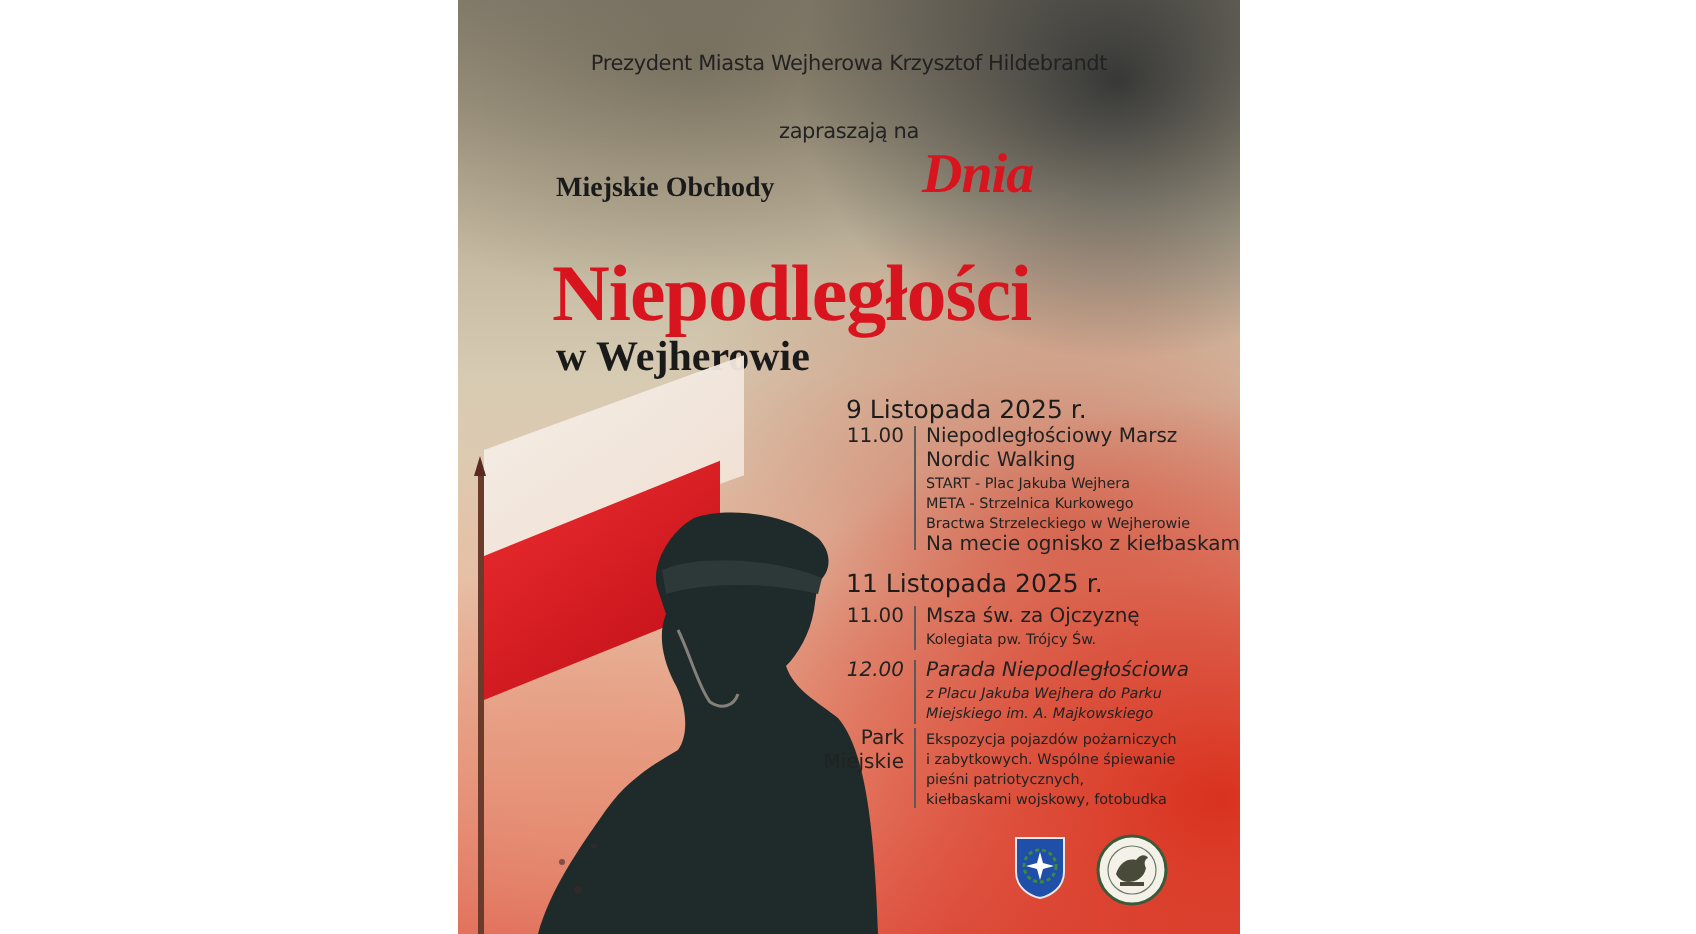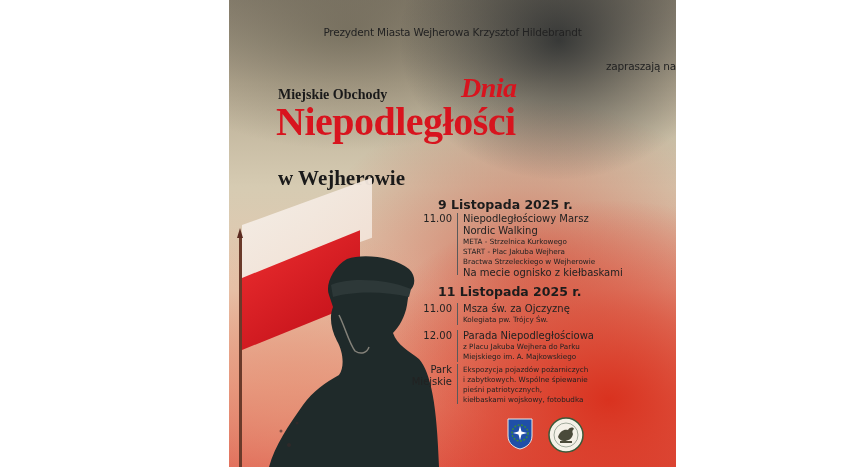--- a/index.html
+++ b/index.html
@@ -1,21 +1,21 @@
 <!DOCTYPE html>
 <html><head>
 <meta charset="utf-8">
 <style>
   html, body { margin: 0; padding: 0; }
   body {
     width: 848px; height: 467px; background: #ffffff; position: relative; overflow: hidden;
     font-family: "Liberation Sans", sans-serif;
   }
   .poster {
-    position: absolute; left: 229px; top: 0; width: 447px; height: 467px; overflow: hidden;
+    position: absolute; left: 229px; top: 0; width: 391px; height: 467px; overflow: hidden;
     background:
       radial-gradient(ellipse 160px 140px at 330px 40px, rgba(20,25,30,0.75), rgba(20,25,30,0) 100%),
       radial-gradient(ellipse 220px 120px at 120px 30px, rgba(90,85,70,0.55), rgba(90,85,70,0) 100%),
       radial-gradient(ellipse 260px 200px at 380px 400px, #d9321f 0%, rgba(217,50,31,0.6) 45%, rgba(217,50,31,0) 100%),
       radial-gradient(ellipse 220px 160px at 300px 260px, rgba(200,60,40,0.55), rgba(200,60,40,0) 100%),
       radial-gradient(ellipse 200px 180px at 60px 400px, rgba(230,150,120,0.6), rgba(230,150,120,0) 100%),
       linear-gradient(180deg, #8e8574 0%, #b9ad95 18%, #d6cbb2 40%, #e6c9b0 62%, #e79a82 82%, #e06050 100%);
   }
   .top-line {
     position: absolute; left: 0; width: 100%; text-align: center;
@@ -32,46 +32,46 @@
   .flagtip { position: absolute; left: 8px; top: 228px; width: 0; height: 0;
     border-left: 3.5px solid transparent; border-right: 3.5px solid transparent; border-bottom: 10px solid #5a2a20; }
   .flag-white { position: absolute; left: 13px; top: 225px; width: 130px; height: 60px;
     background: linear-gradient(160deg, #f4ece4, #f2e3d8); transform: skewY(-20deg); transform-origin: left top; opacity: 0.95; }
   .flag-red { position: absolute; left: 13px; top: 278px; width: 118px; height: 72px;
     background: linear-gradient(160deg, #e2272a, #c8141c); transform: skewY(-22deg); transform-origin: left top; }
   .soldier {
     position: absolute; left: 40px; top: 255px; width: 170px; height: 212px;
   }
   .event-date {
-    position: absolute; left: 209px; font-family: "DejaVu Sans", sans-serif; font-weight: bold;
+    position: absolute; left: 194px; font-family: "DejaVu Sans", sans-serif; font-weight: normal;
     color: #1c1c1c; font-size: 12.5px;
   }
   .ev-row { position: absolute; left: 178px; width: 215px; }
   .ev-time {
     position: absolute; left: 0; width: 45px; text-align: right;
     font-family: "DejaVu Sans", sans-serif; font-size: 10px; color: #222; line-height: 12px;
   }
   .ev-bar { position: absolute; left: 50px; width: 1px; background: #5a5a5a; }
   .ev-body { position: absolute; left: 56px; width: 160px; color: #222; font-family: "DejaVu Sans", sans-serif; }
   .ev-main { font-size: 10px; line-height: 12px; white-space: nowrap; }
   .ev-sub { font-size: 7.2px; line-height: 10px; white-space: nowrap; }
   .logo-coa { position: absolute; left: 278px; top: 418px; width: 26px; height: 32px; }
   .logo-seal { position: absolute; left: 319px; top: 417px; width: 36px; height: 36px; }
 </style>
 </head>
 <body>
 
 <div class="poster">
 
   <div class="top-line" style="top:26px;">Prezydent Miasta Wejherowa Krzysztof Hildebrandt</div>
-  <div class="top-line" style="top:60px;text-align:right;">zapraszają na</div>
+  <div class="top-line" style="top:60px;">zapraszają na</div>
 
   <div class="title-small" style="left:49px; top:87px; font-size:14px;">Miejskie Obchody</div>
   <div class="title-red" style="left:232px; top:72px; font-size:28px;font-style:italic;">Dnia</div>
-  <div class="title-red" style="left:47px; top:98px; font-size:40px;">Niepodległości</div>
+  <div class="title-red" style="left:47px; top:123px; font-size:40px;">Niepodległości</div>
   <div class="title-small" style="left:49px; top:166px; font-size:21px;">w Wejherowie</div>
 
   <div class="flag-white"></div>
   <div class="flag-red"></div>
   <div class="flagpole"></div>
   <div class="flagtip"></div>
 
   <svg class="soldier" viewBox="0 0 170 212">
     <path d="M78 4 C95 -2 125 2 140 14 C148 22 146 32 140 36 L138 50 C136 62 130 72 124 78 C128 90 140 96 150 104 C162 118 168 150 170 212 L0 212 C6 190 20 170 34 150 C44 136 56 128 70 120 C76 112 74 96 68 86 C62 74 60 62 64 52 L60 40 C56 30 64 12 78 4 Z" fill="#1f2a2a"></path>
     <path d="M62 30 C80 22 118 24 142 34 L140 42 C116 36 84 36 64 42 Z" fill="#2d3838"></path>
@@ -81,39 +81,39 @@
     <circle cx="28" cy="168" r="1.5" fill="#3a2a2a" opacity="0.6"></circle>
   </svg>
 
   <div class="event-date" style="top:197px;">9 Listopada 2025 r.</div>
   <div class="ev-row" style="top:213px; height:62px;">
     <div class="ev-time" style="top:0;">11.00</div>
     <div class="ev-bar" style="top:0; height:62px;"></div>
     <div class="ev-body" style="top:0;">
       <div class="ev-main">Niepodległościowy Marsz</div>
       <div class="ev-main">Nordic Walking</div>
+      <div class="ev-sub">START - Plac Jakuba Wejhera</div>
       <div class="ev-sub">META -  Strzelnica Kurkowego</div>
-      <div class="ev-sub">START - Plac Jakuba Wejhera</div>
       <div class="ev-sub">Bractwa Strzeleckiego w Wejherowie</div>
       <div class="ev-main">Na mecie ognisko z kiełbaskami</div>
     </div>
   </div>
 
   <div class="event-date" style="top:284px;">11 Listopada 2025 r.</div>
 
   <div class="ev-row" style="top:303px; height:22px;">
     <div class="ev-time" style="top:0;">11.00</div>
     <div class="ev-bar" style="top:0; height:22px;"></div>
     <div class="ev-body" style="top:0;">
       <div class="ev-main">Msza św. za Ojczyznę</div>
       <div class="ev-sub">Kolegiata pw. Trójcy Św.</div>
     </div>
   </div>
 
-  <div class="ev-row" style="top:330px; height:32px;">
+  <div class="ev-row" style="top:330px; height:32px;font-style:italic;">
     <div class="ev-time" style="top:0;">12.00</div>
     <div class="ev-bar" style="top:0; height:32px;"></div>
     <div class="ev-body" style="top:0;">
       <div class="ev-main">Parada Niepodległościowa</div>
       <div class="ev-sub">z Placu Jakuba Wejhera do Parku</div>
       <div class="ev-sub">Miejskiego im. A. Majkowskiego</div>
     </div>
   </div>
 
   <div class="ev-row" style="top:364px; height:40px;">

